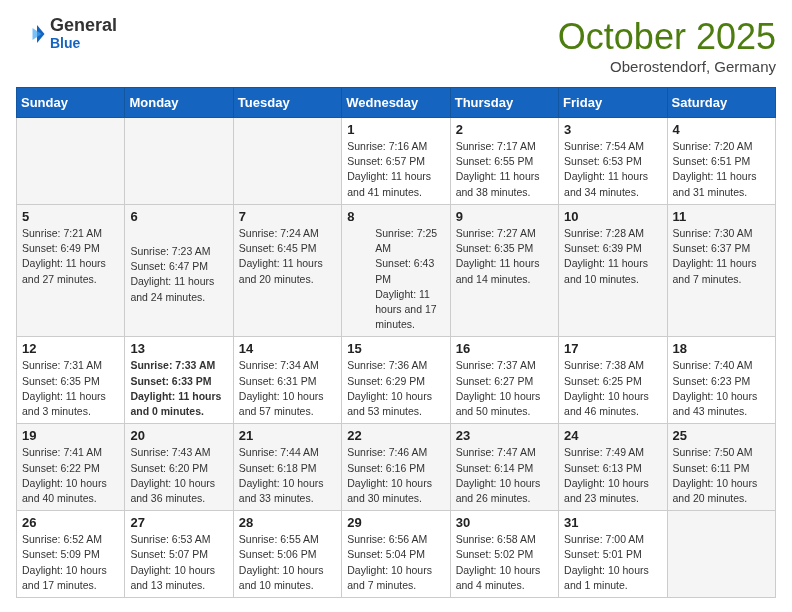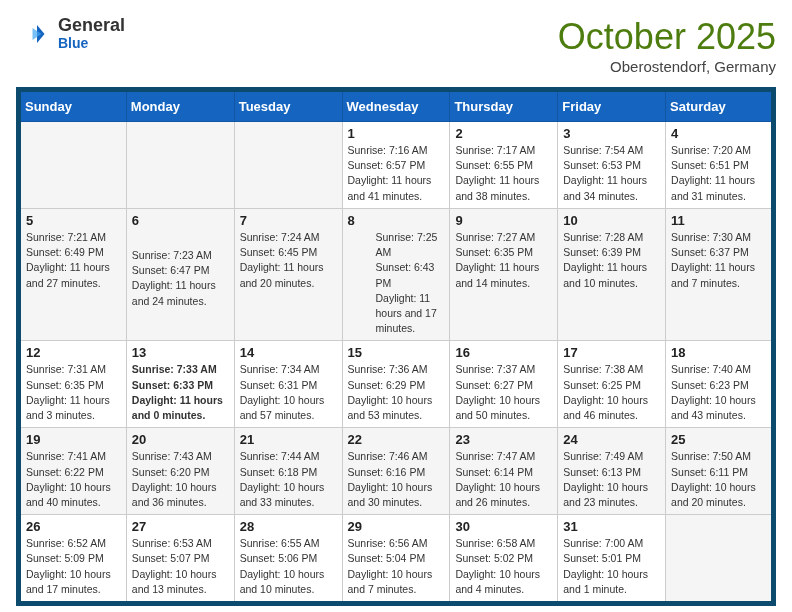--- a/index.html
+++ b/index.html
@@ -12,21 +12,21 @@
     }
     .header {
       display: flex;
       justify-content: space-between;
       align-items: flex-start;
       margin-bottom: 12px;
     }
     .logo {
       display: flex;
       align-items: center;
-      gap: 12px;
+      gap: 4px;
     }
     .logo-text {
       display: flex;
       flex-direction: column;
       line-height: 1.1;
     }
     .logo-general {
       font-size: 18px;
       font-weight: bold;
       color: #333;
@@ -48,21 +48,21 @@
       font-weight: normal;
       color: #4d7c0f;
     }
     .location {
       font-size: 15px;
       color: #444;
     }
     .calendar {
       width: 100%;
       border-collapse: collapse;
-      border: 5px solid #0c4a6e;
+      border: 1px solid #0c4a6e;
     }
     .calendar th {
       background: #1565c0;
       color: #fff;
       font-size: 13px;
       font-weight: bold;
       padding: 7px 4px;
       text-align: left;
       border: 1px solid #1255a0;
     }

